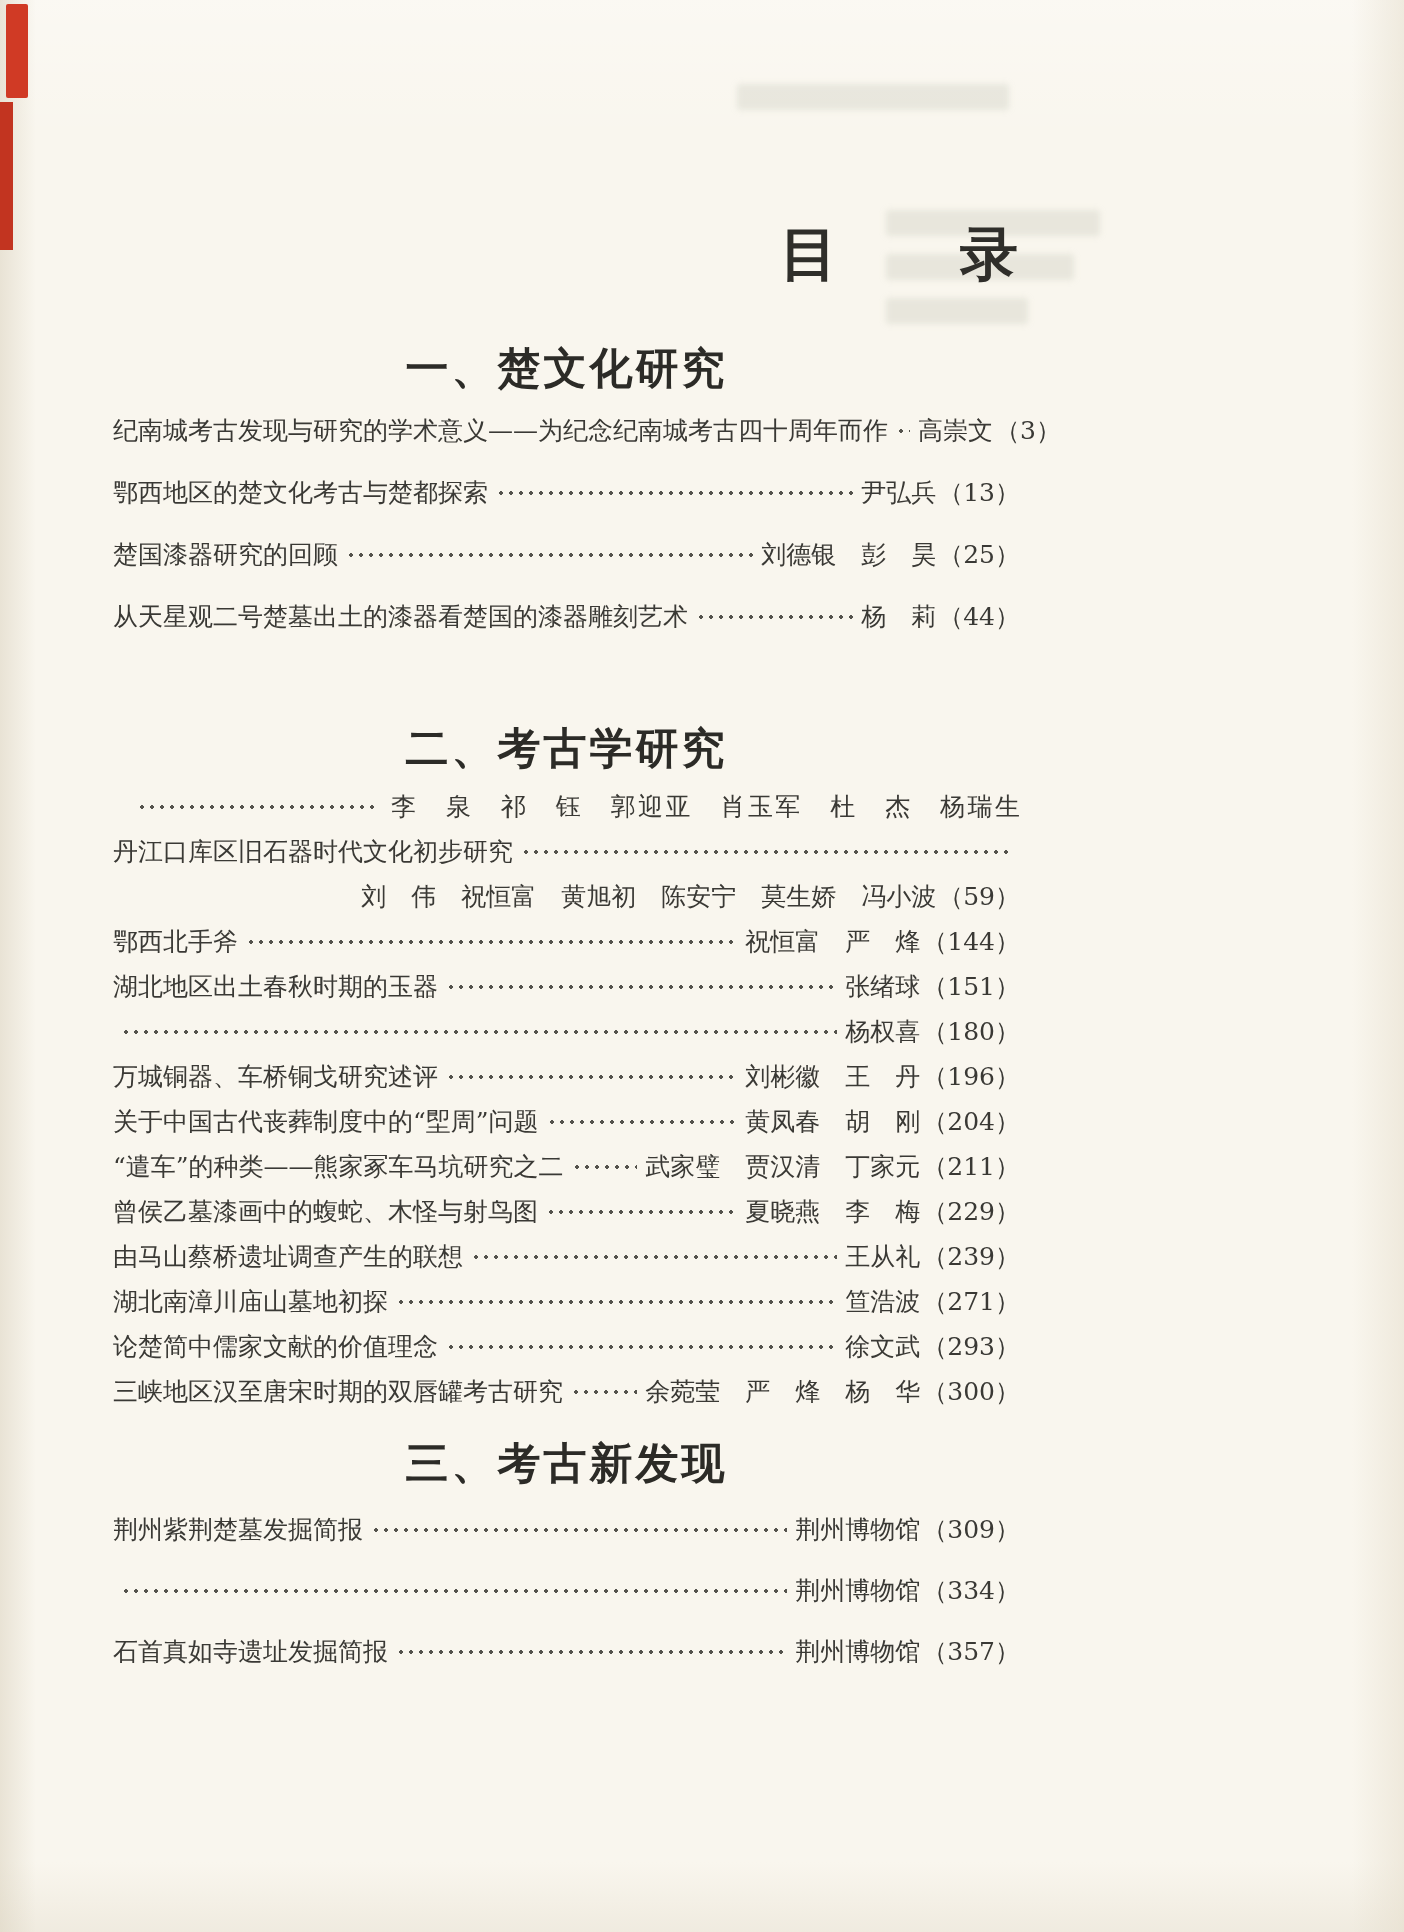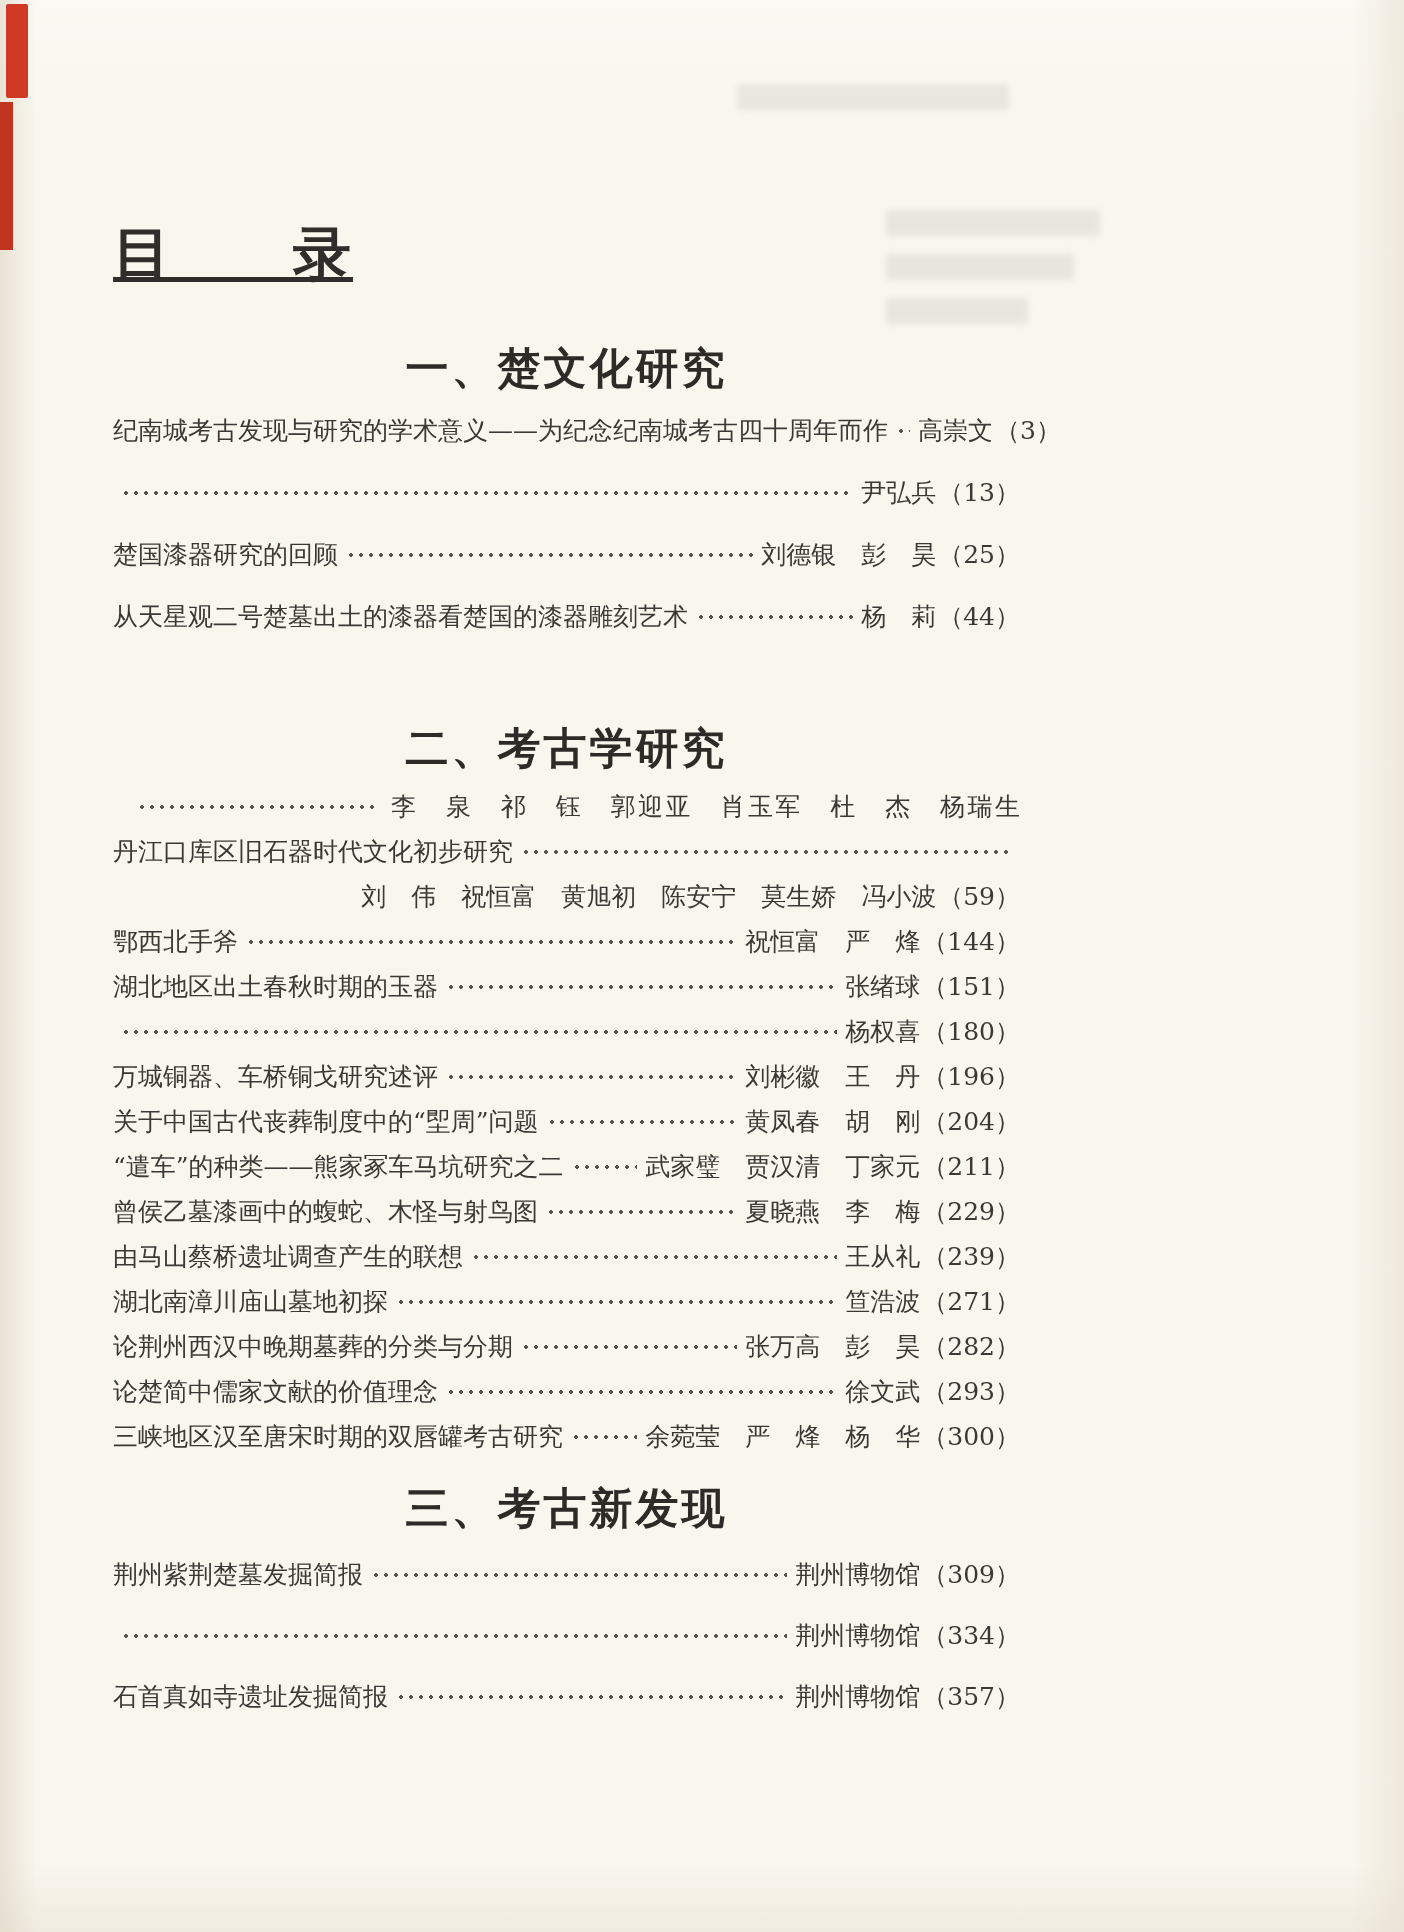--- a/index.html
+++ b/index.html
@@ -23,27 +23,26 @@
   
   .ghost{position:absolute;background:rgba(166,170,150,.20);filter:blur(3px);border-radius:3px;}
   .ghost.g1{left:737px;top:84px;width:272px;height:26px;}
   .ghost.g2{left:886px;top:210px;width:214px;height:26px;}
   .ghost.g3{left:886px;top:254px;width:188px;height:26px;}
   .ghost.g4{left:886px;top:298px;width:142px;height:26px;}
 
   .content{position:absolute;left:113px;top:0;width:907px;}
   .doc-title{
     margin:224px 0 0 0;
-    text-align:left;
+    text-align:right;
     font-family:"DejaVu Serif", serif;
     font-weight:700;
     font-size:58px;line-height:60px;
     letter-spacing:2px;
     color:#2f2e2a;
-    text-decoration:underline;
   }
   .section-heading{
     text-align:center;
     font-family:"DejaVu Sans", sans-serif;
     font-weight:700;
     font-size:43px;line-height:36px;
     letter-spacing:3px;
     color:#2c2b27;
   }
   .toc-section.s0{margin-top:66px;}
@@ -94,20 +93,21 @@
         <div class="toc-section s0">
           <div class="section-heading">一、楚文化研究</div>
           <div class="entry-list">
             <div class="toc-row">
               <span class="entry-title">纪南城考古发现与研究的学术意义——为纪念纪南城考古四十周年而作</span>
               <span class="leader"></span>
               <span class="entry-authors">高崇文</span>
               <span class="entry-page">（3）</span>
             </div>
             <div class="toc-row">
+              <span class="entry-title">鄂西地区的楚文化考古与楚都探索</span>
               <span class="leader"></span>
               <span class="entry-authors">尹弘兵</span>
               <span class="entry-page">（13）</span>
             </div>
             <div class="toc-row">
               <span class="entry-title">楚国漆器研究的回顾</span>
               <span class="leader"></span>
               <span class="entry-authors">刘德银　彭　昊</span>
               <span class="entry-page">（25）</span>
             </div>
@@ -182,26 +182,20 @@
               <span class="entry-authors">王从礼</span>
               <span class="entry-page">（239）</span>
             </div>
             <div class="toc-row">
               <span class="entry-title">湖北南漳川庙山墓地初探</span>
               <span class="leader"></span>
               <span class="entry-authors">笪浩波</span>
               <span class="entry-page">（271）</span>
             </div>
             <div class="toc-row">
-              <span class="entry-title">论荆州西汉中晚期墓葬的分类与分期</span>
-              <span class="leader"></span>
-              <span class="entry-authors">张万高　彭　昊</span>
-              <span class="entry-page">（282）</span>
-            </div>
-            <div class="toc-row">
               <span class="entry-title">论楚简中儒家文献的价值理念</span>
               <span class="leader"></span>
               <span class="entry-authors">徐文武</span>
               <span class="entry-page">（293）</span>
             </div>
             <div class="toc-row">
               <span class="entry-title">三峡地区汉至唐宋时期的双唇罐考古研究</span>
               <span class="leader"></span>
               <span class="entry-authors">余菀莹　严　烽　杨　华</span>
               <span class="entry-page">（300）</span>

